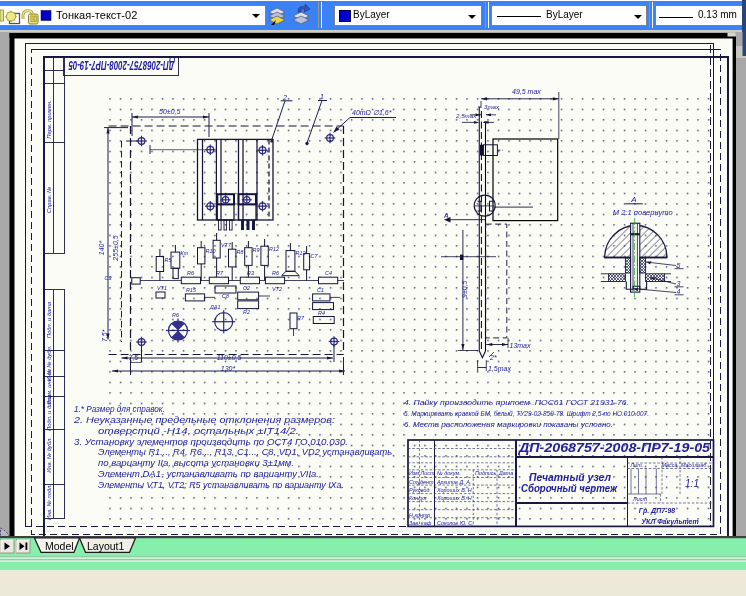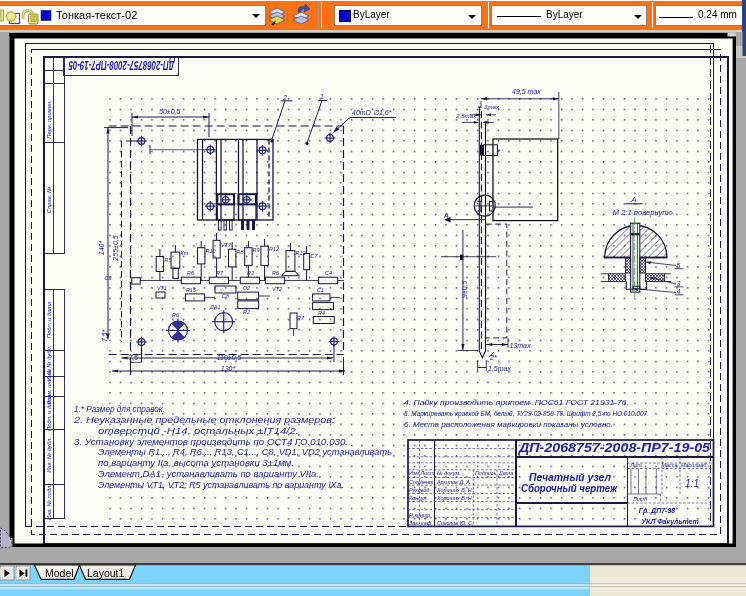--- a/index.html
+++ b/index.html
@@ -2,21 +2,21 @@
 <html><head><meta charset="utf-8"><style>
 html,body{margin:0;padding:0;width:746px;height:596px;overflow:hidden;background:#ECE9D8;font-family:"Liberation Sans",sans-serif;}
 .abs{position:absolute;}
 .combo{position:absolute;top:5px;height:19px;background:#fff;border:1px solid #808080;}
 .arr{position:absolute;width:0;height:0;border-left:4px solid transparent;border-right:4px solid transparent;border-top:4px solid #000;}
 .sep{position:absolute;top:2px;height:26px;width:2px;border-left:1px solid #9a968a;border-right:1px solid #fff;}
 .ctext{position:absolute;top:3px;font-size:10px;color:#000;}
 </style></head>
 <body>
 
-<div class="abs" style="left:0;top:0;width:746px;height:32px;background:#f97316;">
+<div class="abs" style="left:0;top:0;width:746px;height:32px;background:#3b82f6;">
   <div class="abs" style="left:0;top:0;width:746px;height:1px;background:#fff"></div>
   <div class="abs" style="left:0;top:30px;width:746px;height:2px;background:#cfccc0"></div>
 
   <div class="combo" style="left:-4px;width:268px;"></div>
   <svg class="abs" style="left:0;top:6px" width="52" height="19" viewBox="0 0 52 19">
     <rect x="0" y="4" width="3.5" height="11" fill="#e8e27a" stroke="#8a8440" stroke-width="0.8"></rect>
     <rect x="9.5" y="7.5" width="10" height="10" fill="none" stroke="#555" stroke-width="1.3"></rect>
     <g stroke="#c8bd55" stroke-width="1.2">
       <line x1="11" y1="4.5" x2="11" y2="16.5"></line>
         <line x1="5" y1="10.5" x2="17" y2="10.5"></line>
@@ -58,21 +58,21 @@
   <div class="sep" style="left:485px;"></div>
 
   <div class="combo" style="left:491px;width:154px;"></div>
   <div class="abs" style="left:497px;top:16px;width:44px;height:1px;background:#000"></div>
   <div class="ctext" style="left:546px;top:9px;">ByLayer</div>
   <div class="arr" style="left:634px;top:15px;"></div>
   <div class="sep" style="left:649px;"></div>
 
   <div class="combo" style="left:655px;width:86px;"></div>
   <div class="abs" style="left:659px;top:16.5px;width:34px;height:1px;background:#000"></div>
-  <div class="ctext" style="left:698px;top:9px;">0.24 mm</div>
+  <div class="ctext" style="left:698px;top:9px;">0.13 mm</div>
   <div class="abs" style="left:742px;top:0;width:4px;height:32px;background:#26457E"></div>
 </div>
 
 <div class="abs" style="left:0;top:32px;width:746px;height:532px;background:#A8A8A8"></div>
 <svg class="abs" style="left:0;top:32px" width="746" height="532" viewBox="0 32 746 532">
 <defs>
 <pattern id="dots" x="109.3" y="98.2" width="10.5" height="10.5" patternUnits="userSpaceOnUse">
         <rect width="1.4" height="1.4" fill="#383854"></rect>
       </pattern>
 <pattern id="hatch" width="5" height="5" patternTransform="rotate(45)" patternUnits="userSpaceOnUse">
@@ -538,21 +538,21 @@
 <text x="570" y="480.5" fill="#2020A0" font-size="10.8" font-style="italic" text-anchor="middle" font-weight="bold" textLength="82" lengthAdjust="spacingAndGlyphs">Печатный узел</text>
 <text x="569" y="492.3" fill="#2020A0" font-size="10.8" font-style="italic" text-anchor="middle" font-weight="bold" textLength="96" lengthAdjust="spacingAndGlyphs">Сборочный чертеж</text>
 <text x="692" y="486.5" fill="#2020A0" font-size="10" font-style="italic" text-anchor="middle">1:1</text>
 <text x="657" y="512.5" fill="#2020A0" font-size="7" font-style="italic" font-weight="bold" text-anchor="middle">Гр. ДП7-98</text>
 <text x="670" y="523.5" fill="#2020A0" font-size="7" font-style="italic" font-weight="bold" text-anchor="middle">УКЛ Факультет</text>
 </g>
 
 <path d="M0.5 528 A 19.5 19.5 0 0 1 11.8 547.3 L 0.5 547.3 Z" fill="#b6b6c6" stroke="#3c3c64" stroke-width="0.9" stroke-dasharray="2 1.6"></path>
 </svg>
 
-<div class="abs" style="left:0;top:563px;width:590px;height:33.5px;background:#7dd3fc">
+<div class="abs" style="left:0;top:536px;width:746px;height:33.5px;background:#86efac">
 <svg class="abs" style="left:0;top:0" width="746" height="34" viewBox="0 0 746 34">
 <rect x="0" y="0" width="746" height="2.2" fill="#404040"></rect>
 <g>
 <rect x="0.5" y="3.5" width="13.5" height="13.5" fill="#E9E7DF" stroke="#9a968a" stroke-width="1"></rect>
 <path d="M1 4 L13.5 4 M1 4 L1 16.5" stroke="#fff" stroke-width="1.2" fill="none"></path>
 <path d="M4.5 6.5 L10 10.2 L4.5 14 Z" fill="#000"></path>
 <rect x="16.5" y="3.5" width="13.5" height="13.5" fill="#E9E7DF" stroke="#9a968a" stroke-width="1"></rect>
 <path d="M17 4 L30 4 M17 4 L17 16.5" stroke="#fff" stroke-width="1.2" fill="none"></path>
 <path d="M19.5 6.5 L24.5 10.2 L19.5 14 Z" fill="#000"></path>
 <rect x="25.5" y="6.5" width="1.8" height="7.4" fill="#000"></rect>

